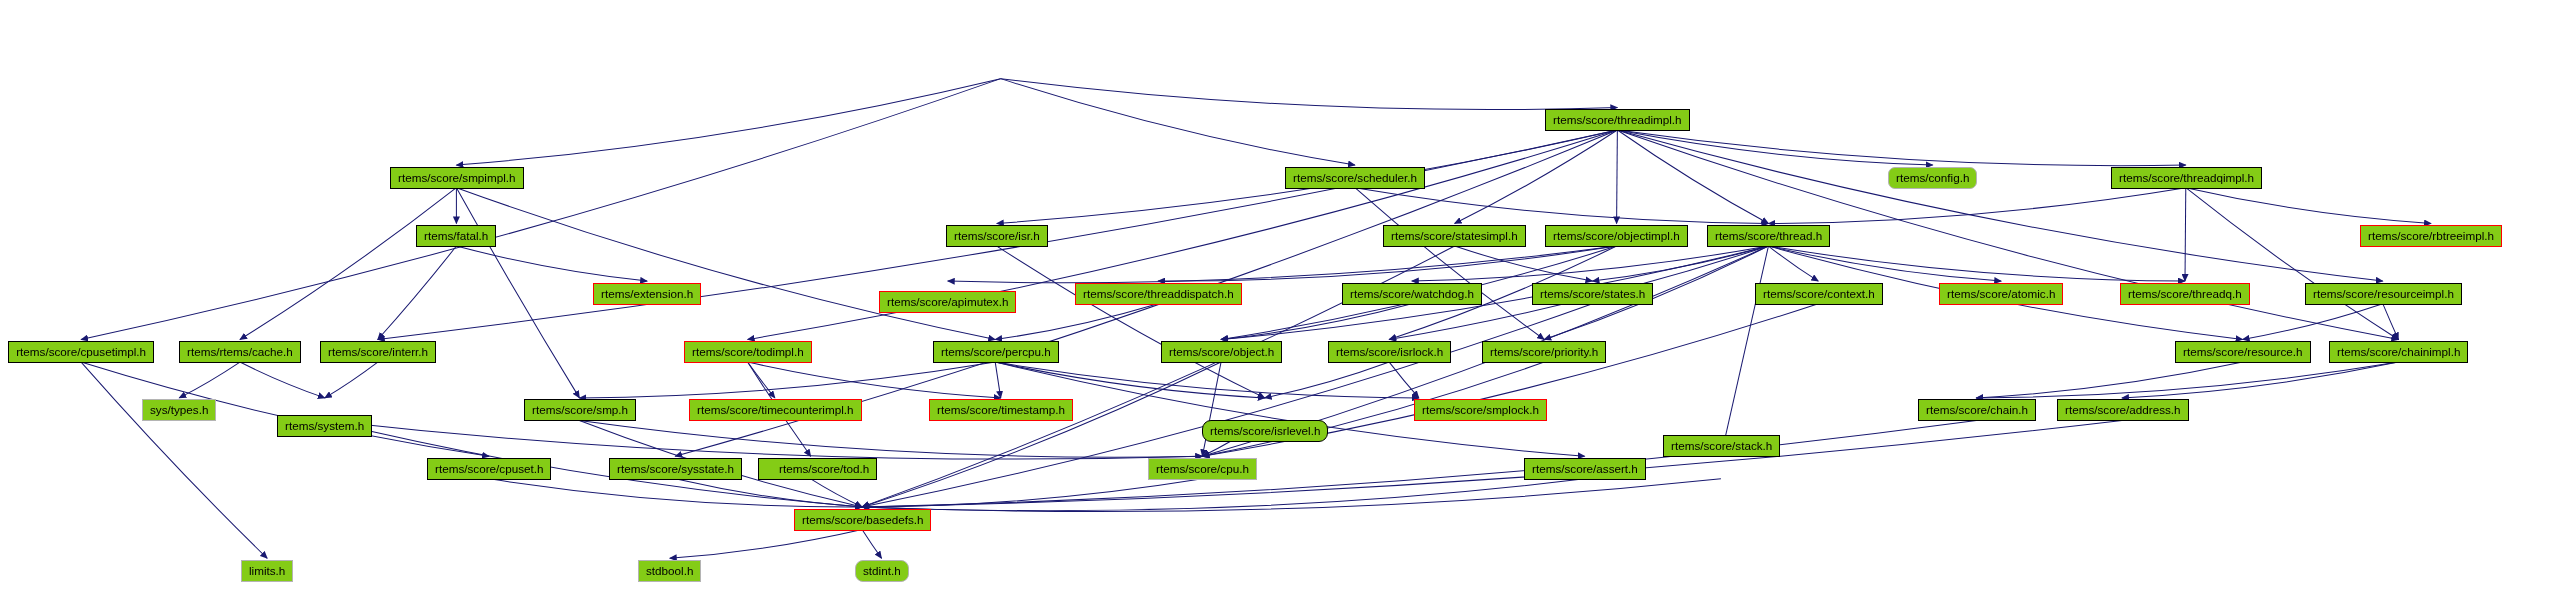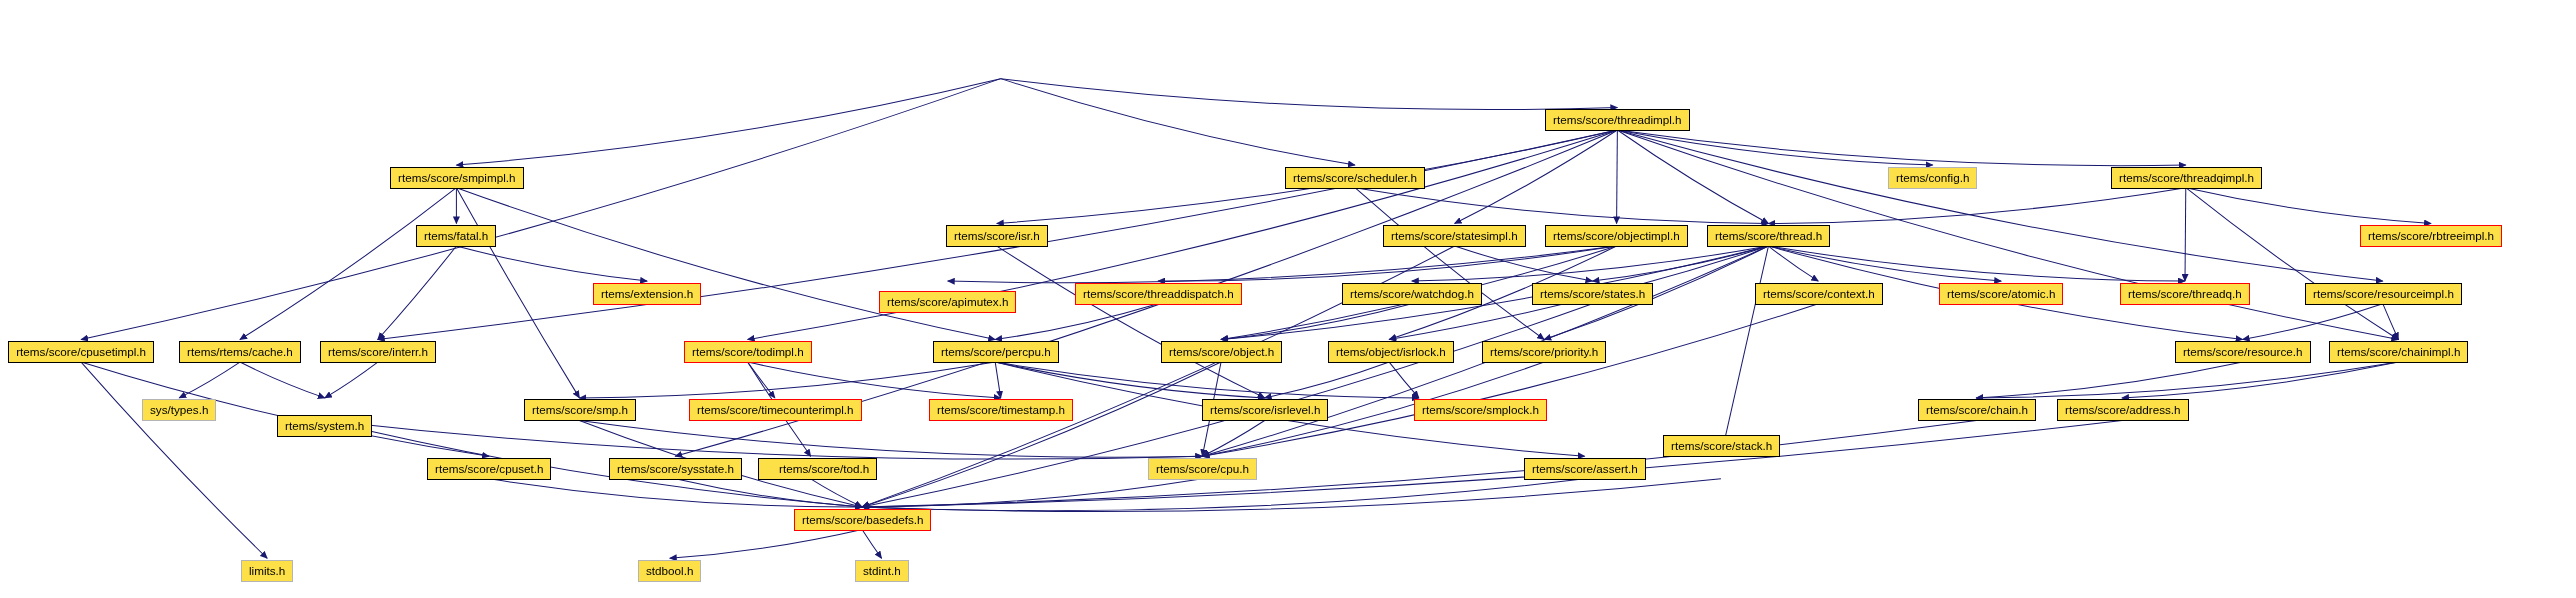--- a/index.html
+++ b/index.html
@@ -2,21 +2,21 @@
 <html style="font-size:12.5px"><head>
 <meta charset="utf-8">
 <style>
   html,body{margin:0;padding:0;background:#ffffff;}
   body{width:2576px;height:598px;position:relative;font-family:"Liberation Sans",sans-serif;}
   #graph{position:absolute;left:0;top:0;width:2576px;height:598px;}
   #edges{position:absolute;left:0;top:0;z-index:1;}
   #nodes{position:absolute;left:0;top:0;width:100%;height:100%;z-index:2;}
   .node{
     position:absolute;
-    background:#fde047;
+    background:#84cc16;
     border:1.1px solid #000000;
     color:#000000;
     font-size:11.7px;
     line-height:15px;
     padding:2.3px 7px;
     white-space:nowrap;
     text-align:center;
     box-sizing:border-box;
   }
   .node.red{border:1.2px solid #ff0000;}
@@ -124,21 +124,21 @@
       <path d="M2035,615 Q1571,670.12 1107,651" fill="none" stroke="#191970" stroke-width="1.3" marker-end="url(#arrow)"></path>
       <path d="M2210,615 Q1658.5,673 1107,651" fill="none" stroke="#191970" stroke-width="1.3" marker-end="url(#arrow)"></path>
       <path d="M1544,615 Q1325.5,650.48 1107,651" fill="none" stroke="#191970" stroke-width="1.3" marker-end="url(#arrow)"></path>
       <path d="M1107,680 Q983.5,708.38 860,717" fill="none" stroke="#191970" stroke-width="1.3" marker-end="url(#arrow)"></path>
       <path d="M1107,680 Q1119.5,699.5 1132,717" fill="none" stroke="#191970" stroke-width="1.3" marker-end="url(#arrow)"></path>
     </svg>
   <div id="nodes">
       <div class="node normal" style="left: 1545px; top: 109px;">rtems/score/threadimpl.h</div>
       <div class="node normal" style="left: 390px; top: 167px;">rtems/score/smpimpl.h</div>
       <div class="node normal" style="left: 1285px; top: 167px;">rtems/score/scheduler.h</div>
-      <div class="node external" style="left: 1888px; top: 167px;">rtems/config.h</div>
+      <div class="node external" style="left: 1888px; top: 167px; border-radius: 7px;">rtems/config.h</div>
       <div class="node normal" style="left: 2111px; top: 167px;">rtems/score/threadqimpl.h</div>
       <div class="node normal" style="left: 416px; top: 225px;">rtems/fatal.h</div>
       <div class="node normal" style="left: 946px; top: 225px;">rtems/score/isr.h</div>
       <div class="node normal" style="left: 1383px; top: 225px;">rtems/score/statesimpl.h</div>
       <div class="node normal" style="left: 1545px; top: 225px;">rtems/score/objectimpl.h</div>
       <div class="node normal" style="left: 1707px; top: 225px;">rtems/score/thread.h</div>
       <div class="node red" style="left: 2360px; top: 225px;">rtems/score/rbtreeimpl.h</div>
       <div class="node red" style="left: 593px; top: 283px;">rtems/extension.h</div>
       <div class="node red" style="left: 879px; top: 291px;">rtems/score/apimutex.h</div>
       <div class="node red" style="left: 1075px; top: 283px;">rtems/score/threaddispatch.h</div>
@@ -147,38 +147,38 @@
       <div class="node normal" style="left: 1755px; top: 283px;">rtems/score/context.h</div>
       <div class="node red" style="left: 1939px; top: 283px;">rtems/score/atomic.h</div>
       <div class="node red" style="left: 2120px; top: 283px;">rtems/score/threadq.h</div>
       <div class="node normal" style="left: 2305px; top: 283px;">rtems/score/resourceimpl.h</div>
       <div class="node normal" style="left: 8.2px; top: 341px;">rtems/score/cpusetimpl.h</div>
       <div class="node normal" style="left: 179px; top: 341px;">rtems/rtems/cache.h</div>
       <div class="node normal" style="left: 320px; top: 341px;">rtems/score/interr.h</div>
       <div class="node red" style="left: 684px; top: 341px;">rtems/score/todimpl.h</div>
       <div class="node normal" style="left: 933px; top: 341px;">rtems/score/percpu.h</div>
       <div class="node normal" style="left: 1161px; top: 341px;">rtems/score/object.h</div>
-      <div class="node normal" style="left: 1328px; top: 341px;">rtems/object/isrlock.h</div>
+      <div class="node normal" style="left: 1328px; top: 341px;">rtems/score/isrlock.h</div>
       <div class="node normal" style="left: 1482px; top: 341px;">rtems/score/priority.h</div>
       <div class="node normal" style="left: 2175px; top: 341px;">rtems/score/resource.h</div>
       <div class="node normal" style="left: 2329px; top: 341px;">rtems/score/chainimpl.h</div>
       <div class="node external" style="left: 142px; top: 399px;">sys/types.h</div>
       <div class="node normal" style="left: 277px; top: 399px; margin-top: 16px;">rtems/system.h</div>
       <div class="node normal" style="left: 524px; top: 399px;">rtems/score/smp.h</div>
       <div class="node red" style="left: 689px; top: 399px;">rtems/score/timecounterimpl.h</div>
       <div class="node red" style="left: 929px; top: 399px;">rtems/score/timestamp.h</div>
-      <div class="node normal" style="left: 1202px; top: 399px;">rtems/score/isrlevel.h</div>
+      <div class="node normal" style="left: 1202px; top: 420px; border-radius: 9px;">rtems/score/isrlevel.h</div>
       <div class="node red" style="left: 1414px; top: 399px;">rtems/score/smplock.h</div>
       <div class="node normal" style="left: 1918px; top: 399px;">rtems/score/chain.h</div>
       <div class="node normal" style="left: 2057px; top: 399px;">rtems/score/address.h</div>
       <div class="node normal" style="left: 427px; top: 458px;">rtems/score/cpuset.h</div>
       <div class="node normal" style="left: 609px; top: 458px;">rtems/score/sysstate.h</div>
       <div class="node normal" style="left: 758px; top: 458px; padding-left: 20px;">rtems/score/tod.h</div>
       <div class="node external" style="left: 1148px; top: 458px;">rtems/score/cpu.h</div>
       <div class="node normal" style="left: 1524px; top: 458px;">rtems/score/assert.h</div>
       <div class="node normal" style="left: 1663px; top: 435px;">rtems/score/stack.h</div>
       <div class="node red" style="left: 794px; top: 509px;">rtems/score/basedefs.h</div>
       <div class="node external" style="left: 241px; top: 560px;">limits.h</div>
       <div class="node external" style="left: 638px; top: 560px;">stdbool.h</div>
-      <div class="node external" style="left: 855px; top: 560px;">stdint.h</div>
+      <div class="node external" style="left: 855px; top: 560px; border-radius: 8px;">stdint.h</div>
     </div>
 </div>
 
 
 </body></html>

